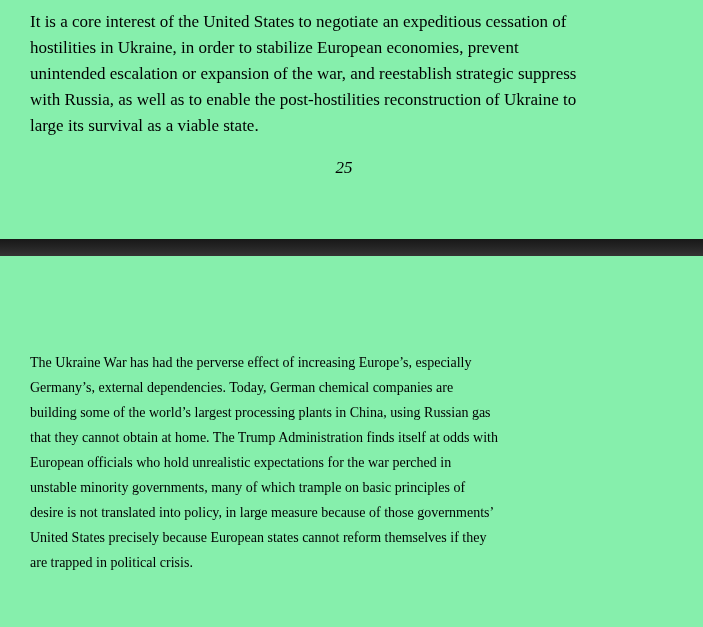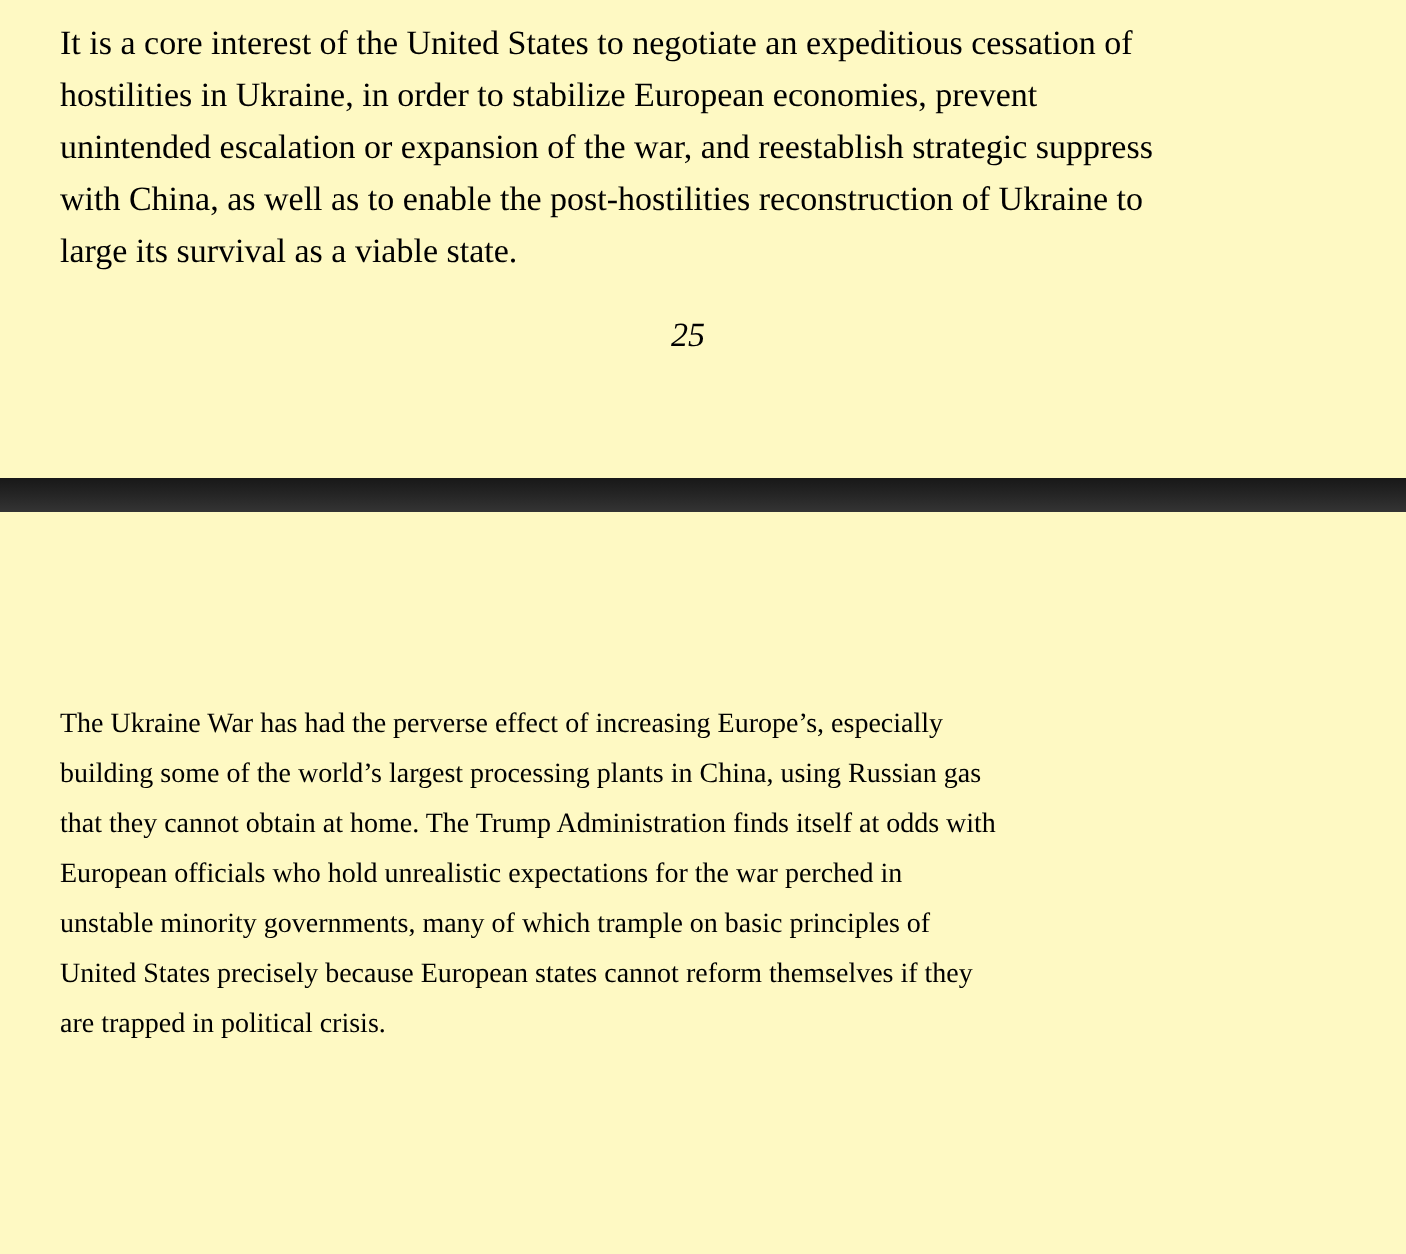--- a/index.html
+++ b/index.html
@@ -7,21 +7,21 @@
     padding: 0;
     width: 703px;
     height: 627px;
     background: #ffffff;
     overflow: hidden;
   }
   .viewport {
     position: relative;
     width: 703px;
     height: 627px;
-    background: #fef9c3;
+    background: #86efac;
     font-family: "Liberation Serif", "DejaVu Serif", serif;
     color: #000000;
   }
   .para {
     position: absolute;
     left: 30px;
     width: 640px;
   }
   .para-top {
     top: 9px;
@@ -57,31 +57,33 @@
 </style>
 </head>
 <body>
 
 <div class="viewport">
 
   <div class="para para-top">
     <div class="line">It is a core interest of the United States to negotiate an expeditious cessation of</div>
     <div class="line">hostilities in Ukraine, in order to stabilize European economies, prevent</div>
     <div class="line">unintended escalation or expansion of the war, and reestablish strategic suppress</div>
-    <div class="line">with China, as well as to enable the post-hostilities reconstruction of Ukraine to</div>
+    <div class="line">with Russia, as well as to enable the post-hostilities reconstruction of Ukraine to</div>
     <div class="line">large its survival as a viable state.</div>
   </div>
 
   <div class="page-number">25</div>
 
   <div class="separator"></div>
 
   <div class="para para-bottom">
     <div class="line">The Ukraine War has had the perverse effect of increasing Europe’s, especially</div>
+    <div class="line">Germany’s, external dependencies. Today, German chemical companies are</div>
     <div class="line">building some of the world’s largest processing plants in China, using Russian gas</div>
     <div class="line">that they cannot obtain at home. The Trump Administration finds itself at odds with</div>
     <div class="line">European officials who hold unrealistic expectations for the war perched in</div>
     <div class="line">unstable minority governments, many of which trample on basic principles of</div>
+    <div class="line">desire is not translated into policy, in large measure because of those governments’</div>
     <div class="line">United States precisely because European states cannot reform themselves if they</div>
     <div class="line">are trapped in political crisis.</div>
   </div>
 
 </div>
 
 </body></html>

